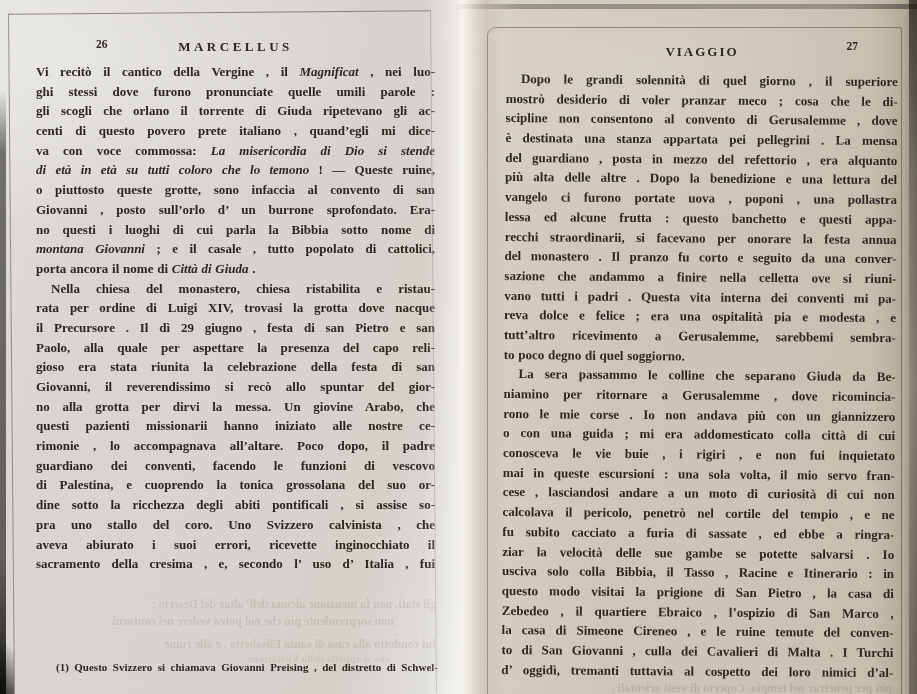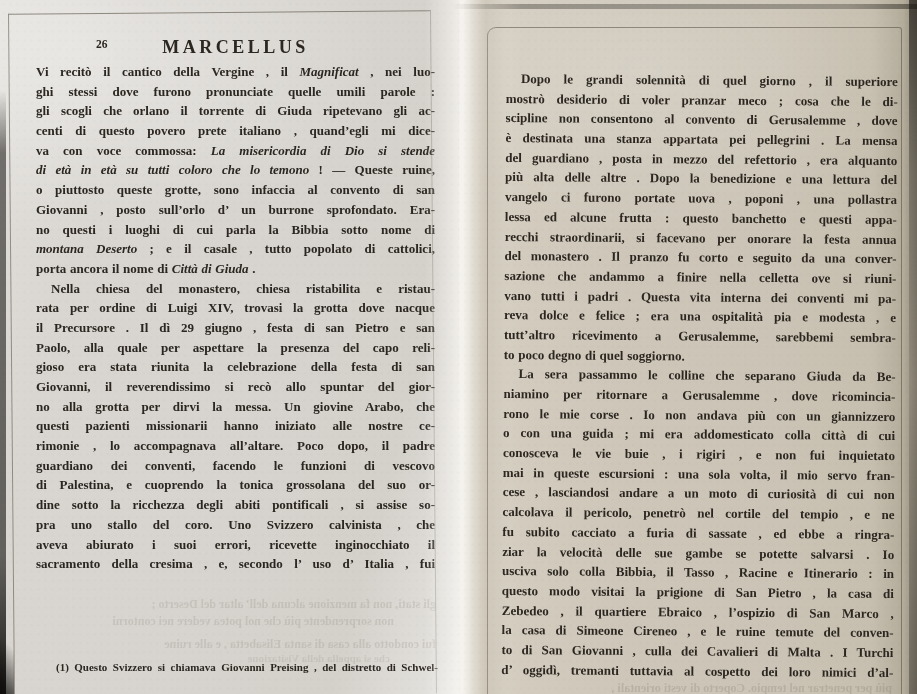--- a/index.html
+++ b/index.html
@@ -37,21 +37,21 @@
   .frame-right{
     left:28px;top:27px;width:413px;height:667px; 
     border-top:1px solid rgba(72,65,53,.5);
     border-left:1px solid rgba(72,65,53,.45);
     border-right:1px solid rgba(72,65,53,.5);
     border-radius:9px 3px 0 0;
   }
   .header{position:absolute;color:var(--ink);}
   .header-left{left:36px;top:37px;width:399px;text-align:center;}
   .header-right{left:47px;top:42px;width:392px;text-align:center;}
-  .running{font-weight:700;font-size:18px;color:var(--ink);}
+  .running{font-weight:700;font-size:13px;color:var(--ink);}
   .running-left{letter-spacing:3.5px;}
   .running-right{letter-spacing:2px;}
   .pagenum{position:absolute;font-weight:700;font-size:11.5px;color:var(--ink);}
   .pagenum-left{left:16px;top:1px;margin-left:44px;}
   .pagenum-right{right:40px;top:-2px;}
   .text-block{position:absolute;color:var(--ink);font-size:13px;font-weight:700;}
   .text-left{left:36px;top:62px;width:399px;}
   .text-right{left:47px;top:69px;width:392px;transform:rotate(.45deg);transform-origin:top left;}
   .line{
     text-align:justify;text-align-last:justify;
@@ -127,21 +127,21 @@
         <div class="para">
           <div class="line">Vi recitò il cantico della Vergine , il <i>Magnificat</i> , nei luo-</div>
           <div class="line">ghi stessi dove furono pronunciate quelle umili parole :</div>
           <div class="line">gli scogli che orlano il torrente di Giuda ripetevano gli ac-</div>
           <div class="line">centi di questo povero prete italiano , quand’egli mi dice-</div>
           <div class="line">va con voce commossa: <i>La misericordia di Dio si stende</i></div>
           <div class="line"><i>di età in età su tutti coloro che lo temono</i> ! — Queste ruine,</div>
           <div class="line">o piuttosto queste grotte, sono infaccia al convento di san</div>
           <div class="line">Giovanni , posto sull’orlo d’ un burrone sprofondato. Era-</div>
           <div class="line">no questi i luoghi di cui parla la Bibbia sotto nome di</div>
-          <div class="line"><i>montana Deserto</i> ; e il casale , tutto popolato di cattolici,</div>
+          <div class="line"><i>montana Giovanni</i> ; e il casale , tutto popolato di cattolici,</div>
           <div class="line para-end">porta ancora il nome di <i>Città di Giuda</i> .</div>
         </div>
         <div class="para">
           <div class="line indent">Nella chiesa del monastero, chiesa ristabilita e ristau-</div>
           <div class="line">rata per ordine di Luigi XIV, trovasi la grotta dove nacque</div>
           <div class="line">il Precursore . Il dì 29 giugno , festa di san Pietro e san</div>
           <div class="line">Paolo, alla quale per aspettare la presenza del capo reli-</div>
           <div class="line">gioso era stata riunita la celebrazione della festa di san</div>
           <div class="line">Giovanni, il reverendissimo si recò allo spuntar del gior-</div>
           <div class="line">no alla grotta per dirvi la messa. Un giovine Arabo, che</div>
@@ -161,20 +161,24 @@
         </div>
       </div>
     <div class="bleed bl-l0">gli stati, non fa menzione alcuna dell’ altar del Deserto ;</div>
     <div class="bleed bl-l1">non sorprendente più che nol potea vedere nei contorni</div>
     <div class="bleed bl-l2">fui condotto alla casa di santa Elisabetta , e alle ruine</div>
     <div class="bleed bl-l3">che si appella della Visitazione</div>
   </div>
 
   <div class="page page-right">
     <div class="frame frame-right"></div>
+    <div class="header header-right">
+      <span class="running running-right">VIAGGIO</span>
+      <span class="pagenum pagenum-right">27</span>
+    </div>
     <div class="text-block text-right">
         <div class="para">
           <div class="line indent">Dopo le grandi solennità di quel giorno , il superiore</div>
           <div class="line">mostrò desiderio di voler pranzar meco ; cosa che le di-</div>
           <div class="line">scipline non consentono al convento di Gerusalemme , dove</div>
           <div class="line">è destinata una stanza appartata pei pellegrini . La mensa</div>
           <div class="line">del guardiano , posta in mezzo del refettorio , era alquanto</div>
           <div class="line">più alta delle altre . Dopo la benedizione e una lettura del</div>
           <div class="line">vangelo ci furono portate uova , poponi , una pollastra</div>
           <div class="line">lessa ed alcune frutta : questo banchetto e questi appa-</div>

